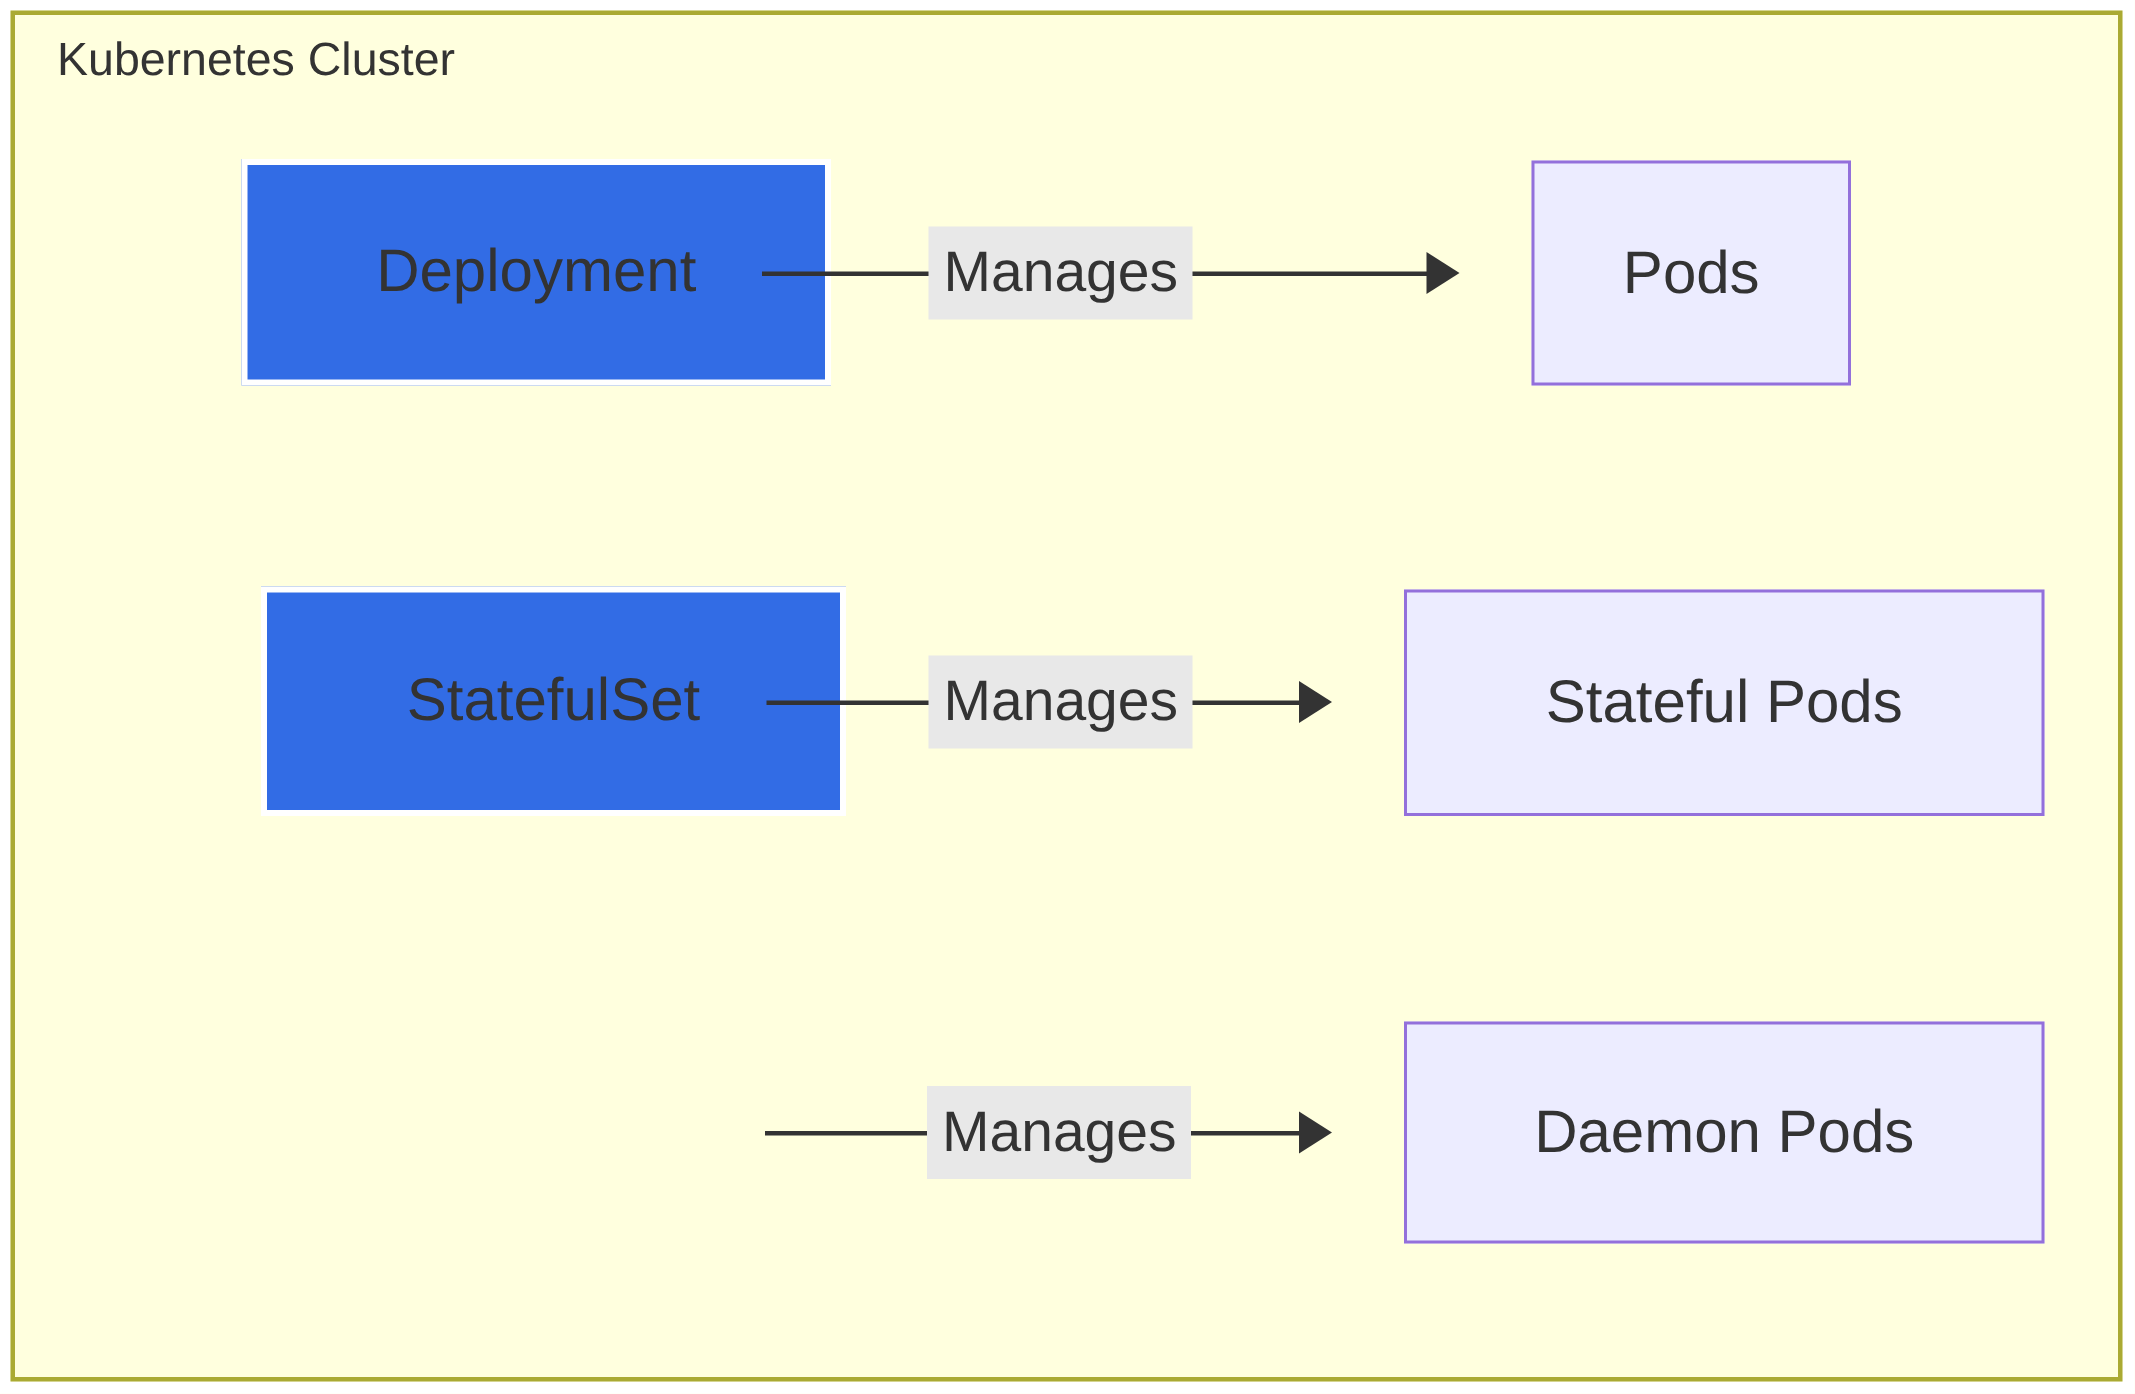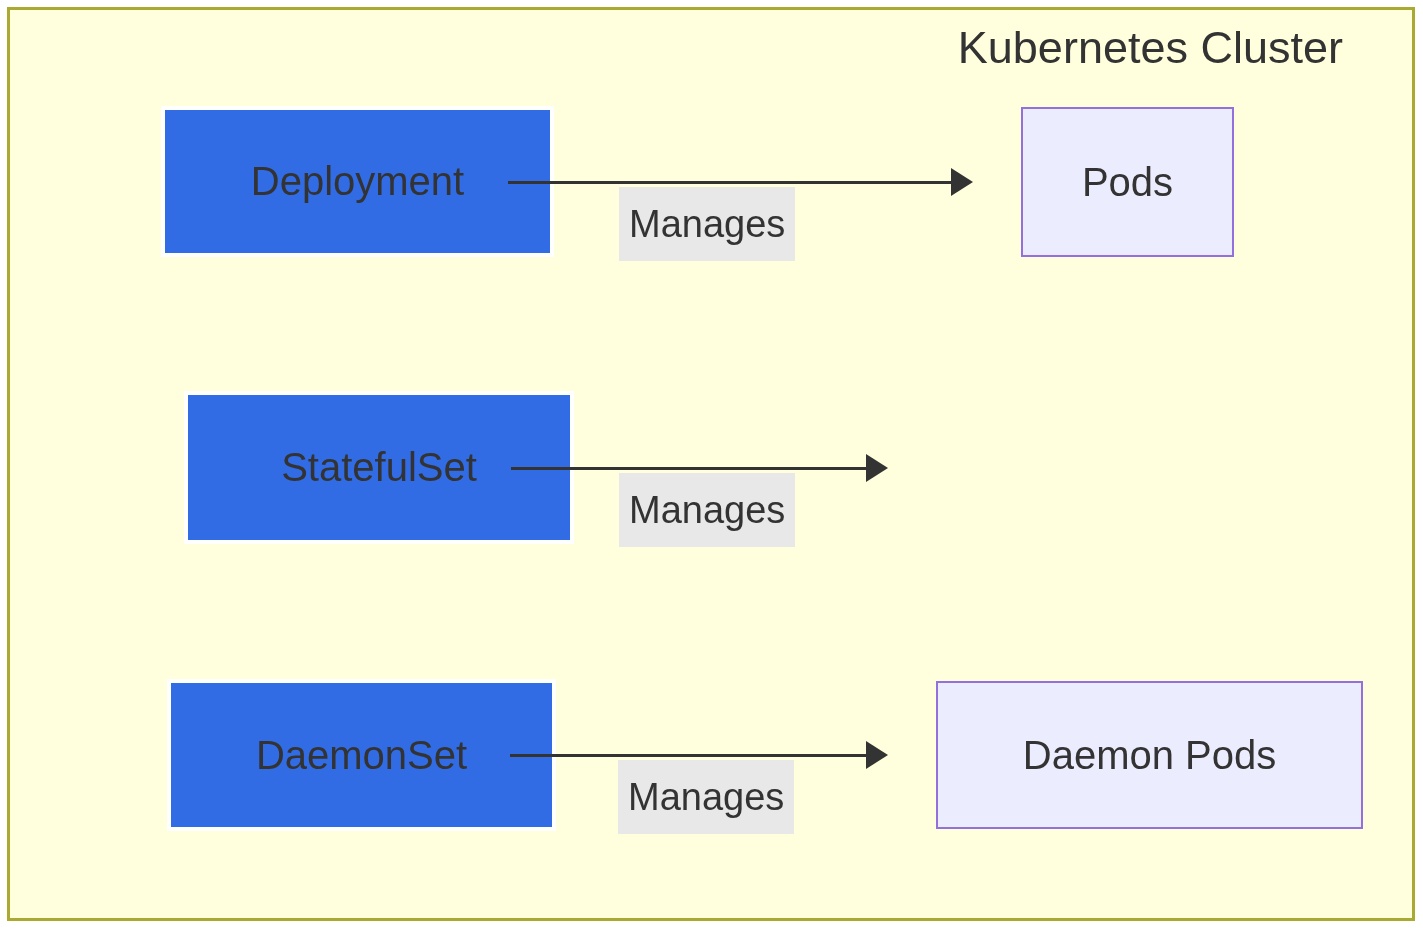--- a/index.html
+++ b/index.html
@@ -22,24 +22,25 @@
     width: 1402px;
     height: 908px;
     background: #ffffde;
     border: 3px solid #aaaa33;
   }
   .cluster-title {
     position: absolute;
     left: 0;
     top: 22px;
     width: 1343px;
-    text-align: right;
-    font-size: 45px;
+    text-align: left;
+    font-size: 31px;
     color: #333333;
     white-space: nowrap;
+    padding-left: 38px;
   }
   .node {
     position: absolute;
     display: flex;
     align-items: center;
     justify-content: center;
     box-sizing: border-box;
     font-size: 40px;
     color: #333333;
     white-space: nowrap;
@@ -63,27 +64,26 @@
     width: 0;
     height: 0;
     border-top: 14px solid transparent;
     border-bottom: 14px solid transparent;
     border-left: 22px solid #333333;
   }
   .edge-label {
     position: absolute;
     display: flex;
     align-items: center;
-    height: 74px;
+    height: 62px;
     padding: 0 10px;
     background: #e8e8e8;
     font-size: 38px;
     color: #333333;
     white-space: nowrap;
-    margin-top: 36px;
   }
 </style>
 </head>
 <body>
 
 <div class="page">
 
   <div class="cluster"></div>
 
   <div class="cluster-title">Kubernetes Cluster</div>
@@ -93,32 +93,32 @@
   </div>
   <div class="edge-line" style="left:508px; top:181px; width:450px;"></div>
   <div class="arrowhead" style="left:951px; top:168px;"></div>
   <div class="edge-label" style="left:619px; top:151px;">
     <span>Manages</span>
   </div>
   <div class="node node-pod" style="left:973px; top:107px; width:213px; height:150px;">
     <span>Pods</span>
   </div>
 
-  <div class="node node-workload" style="left:136px; top:391px; width:390px; height:153px;">
+  <div class="node node-workload" style="left:126px; top:391px; width:390px; height:153px;">
     <span>StatefulSet</span>
   </div>
   <div class="edge-line" style="left:511px; top:467px; width:362px;"></div>
   <div class="arrowhead" style="left:866px; top:454px;"></div>
   <div class="edge-label" style="left:619px; top:437px;">
     <span>Manages</span>
   </div>
+  <div class="node node-pod" style="left:888px; top:393px; width:427px; height:151px;">
+    <span>Stateful Pods</span>
+  </div>
 
-  <div class="node node-workload" style="left:119px; top:679px; width:389px; height:152px;">
-    <span>DaemonSet</span>
-  </div>
   <div class="edge-line" style="left:510px; top:754px; width:362px;"></div>
   <div class="arrowhead" style="left:866px; top:741px;"></div>
   <div class="edge-label" style="left:618px; top:724px;">
     <span>Manages</span>
   </div>
   <div class="node node-pod" style="left:888px; top:681px; width:427px; height:148px;">
     <span>Daemon Pods</span>
   </div>
 
 </div>

